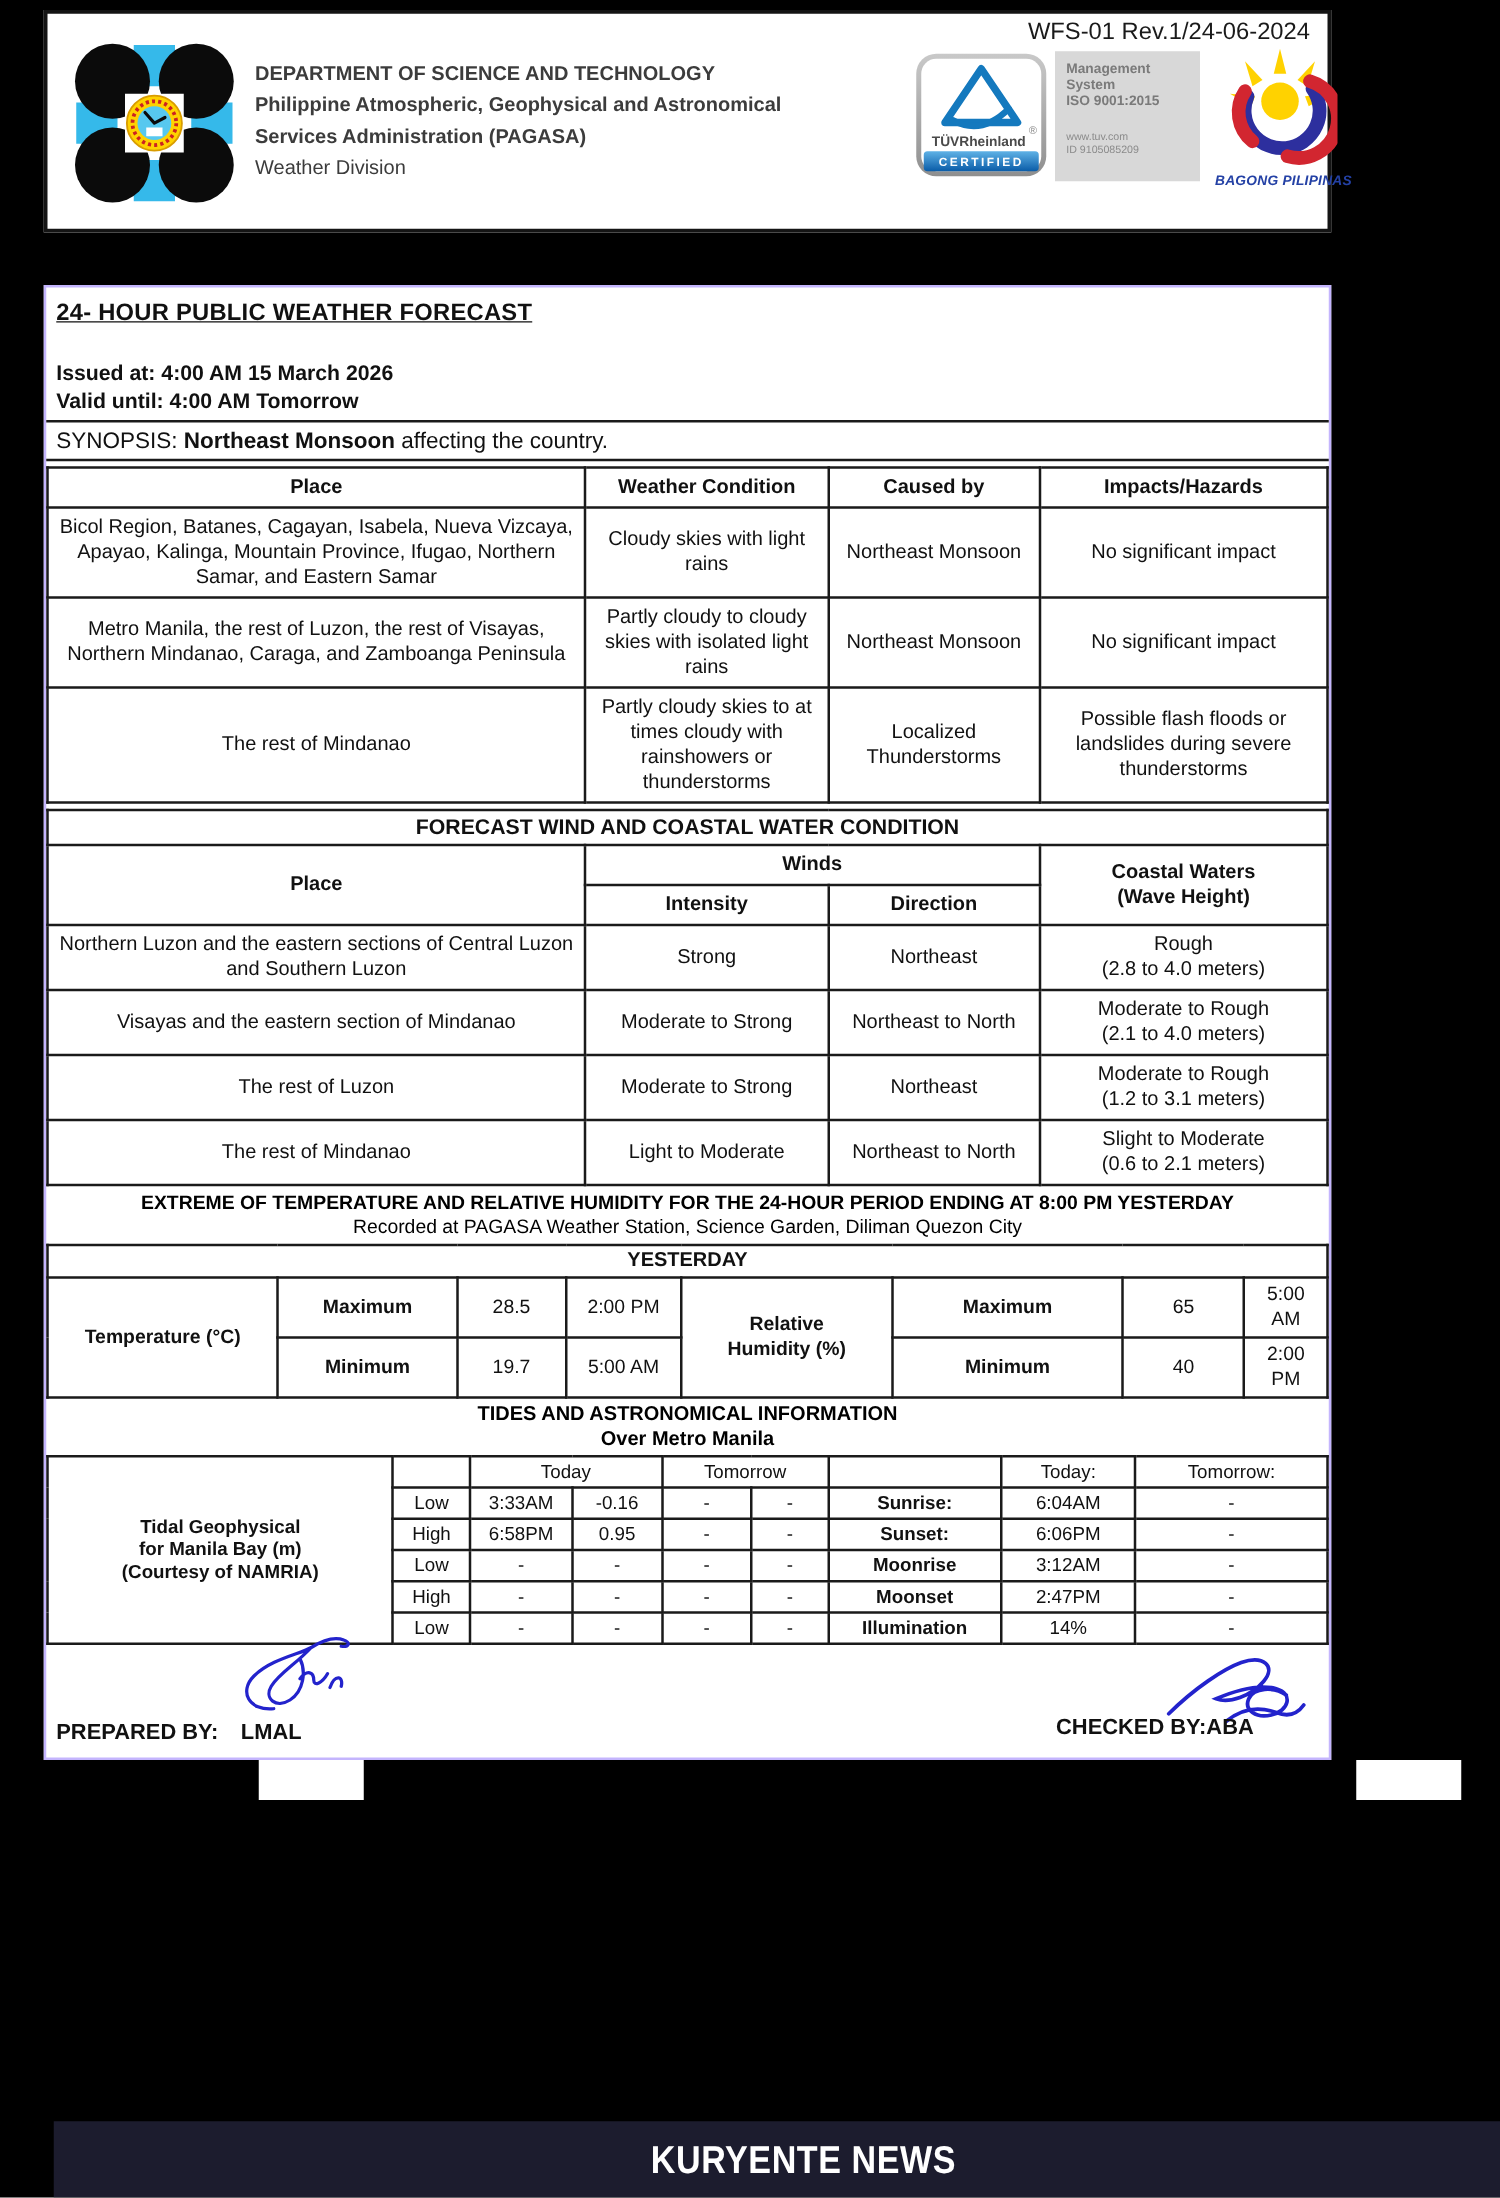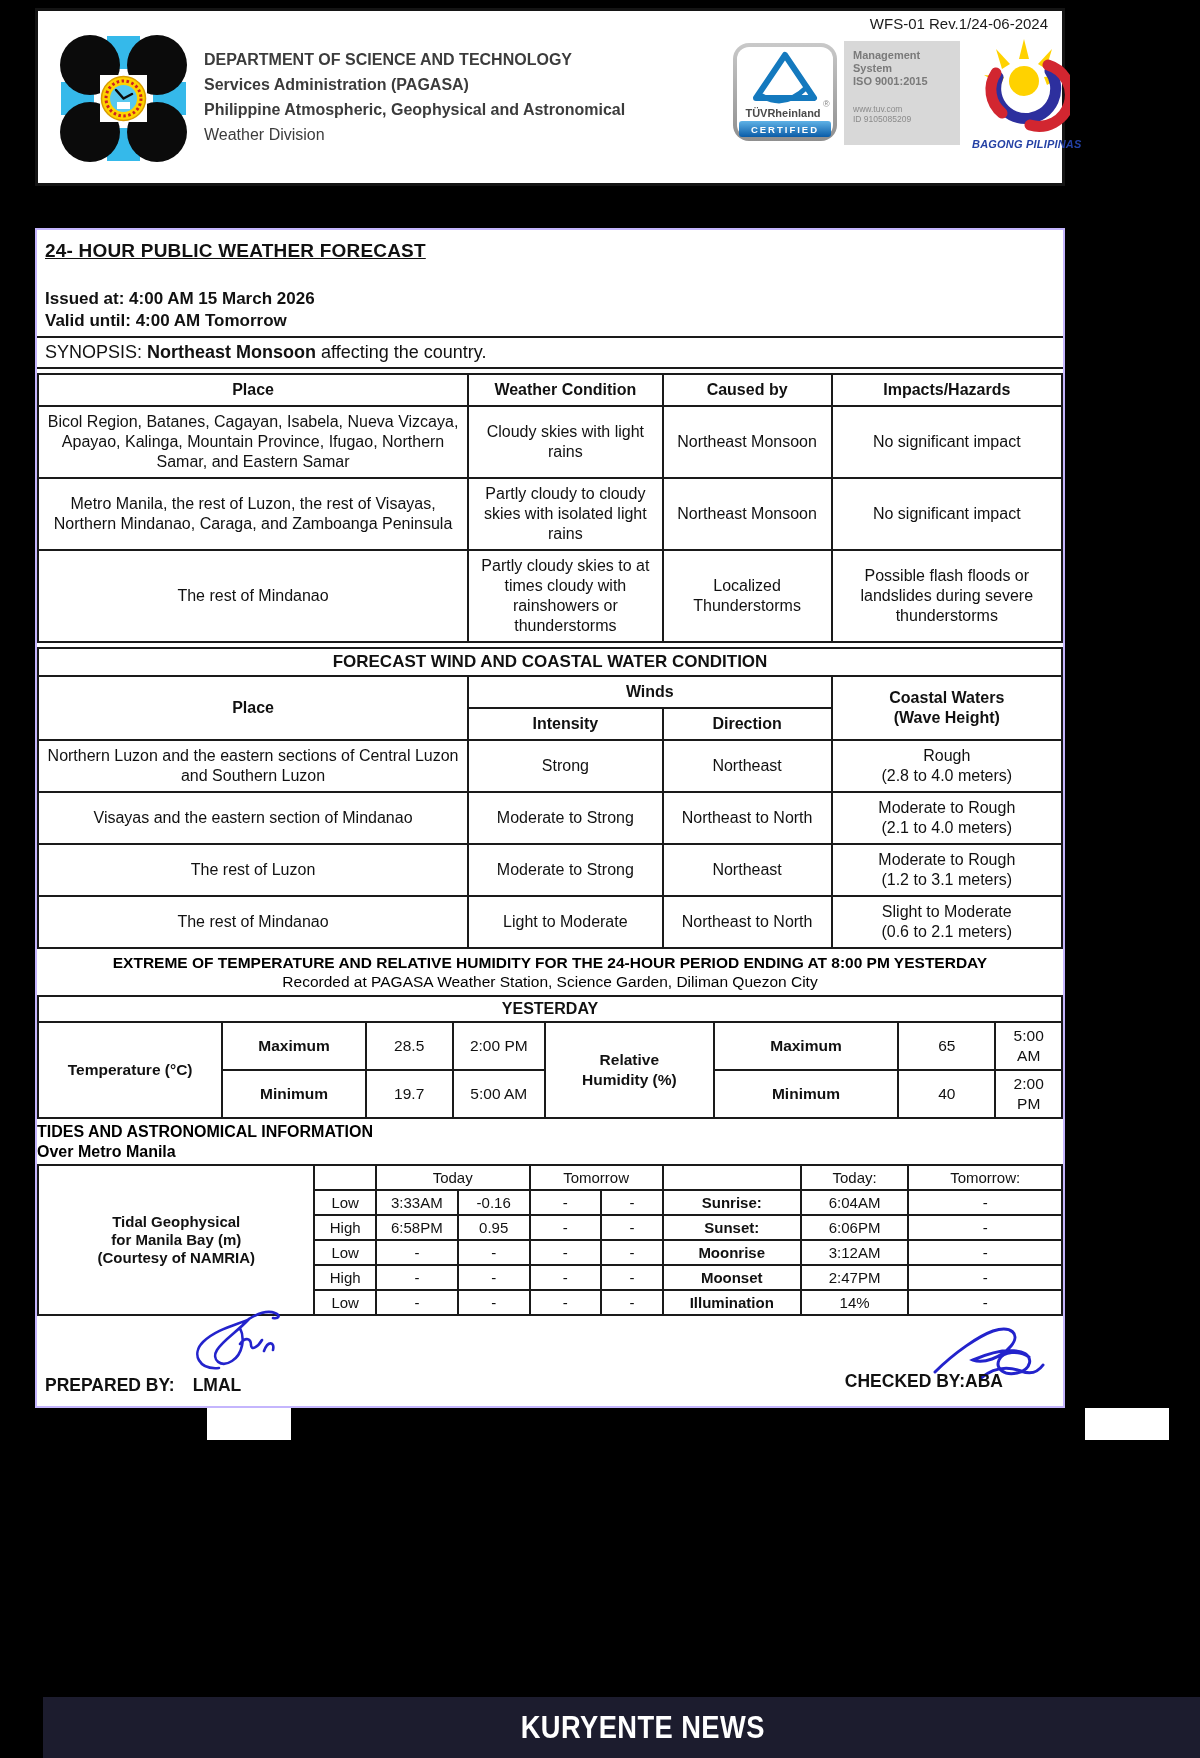--- a/index.html
+++ b/index.html
@@ -9,21 +9,21 @@
     overflow:hidden;
   }
   .card { position:absolute; background:#fff; box-sizing:border-box; }
 
   
   .header-card { left:35px; top:8px; width:1030px; height:178px; border:3px solid #141414; }
   .dost-logo { position:absolute; left:18px; top:20px; }
   .org-block { position:absolute; left:166px; top:36px; color:#3c3c3c; }
   .org-block div { font-size:16px; line-height:25px; white-space:nowrap; }
   .org-b { font-weight:bold; }
-  .doc-code { position:absolute; right:14px; top:4px; font-size:15px; color:#1a1a1a; }
+  .doc-code { position:absolute; right:14px; top:4px; font-size:19px; color:#1a1a1a; }
 
   .tuv-badge { position:absolute; left:693px; top:30px; }
   .iso-panel { position:absolute; left:806px; top:30px; width:116px; height:104px;
     background:#d8d8d8; box-sizing:border-box; padding:8px 9px; color:#7a7a7a; }
   .iso-panel .l { font-size:11px; line-height:13px; font-weight:bold; }
   .iso-panel .s { font-size:8.5px; line-height:10px; color:#8b8b8b; }
   .iso-gap { height:16px; }
 
   .bagong { position:absolute; left:934px; top:26px; width:104px; text-align:center; }
   .bagong-text { font-size:11px; font-weight:bold; font-style:italic; color:#2441a5;
@@ -56,21 +56,21 @@
   .extremes .t { font-weight:bold; font-size:15.5px; line-height:19px; }
   .extremes .s { font-size:15.5px; line-height:20px; }
 
   .yesterday td { font-size:15.5px; padding:3px 4px; }
   .yesterday .lab { font-weight:bold; }
   .yesterday .yrow { font-weight:bold; font-size:16px; padding:2px; }
   .yesterday col.y1{width:18%}.yesterday col.y2{width:14%}.yesterday col.y3{width:8.5%}
   .yesterday col.y4{width:9%}.yesterday col.y5{width:16.5%}.yesterday col.y6{width:18%}
   .yesterday col.y7{width:9.5%}.yesterday col.y8{width:6.5%}
 
-  .tides-band { padding:3px 0 2px; }
+  .tides-band { text-align:center; padding:3px 0 2px; }
   .tides-band div { font-weight:bold; font-size:16px; line-height:20px; }
 
   .tide td { font-size:15px; padding:2.5px 3px; line-height:18px; }
   .tide .lab { font-weight:bold; }
   .tide col.t1{width:27%}.tide col.t2{width:6%}.tide col.t3{width:8%}
   .tide col.t4{width:7%}.tide col.t5{width:7%}.tide col.t6{width:6%}
   .tide col.t7{width:13.5%}.tide col.t8{width:10.5%}.tide col.t9{width:15%}
 
   .footer { position:absolute; left:0; right:0; bottom:0; height:108px; }
   .prepared { position:absolute; left:8px; bottom:10px; font-size:17.5px; font-weight:bold; color:#111; }
@@ -108,22 +108,22 @@
       <circle cx="67.5" cy="67.5" r="22" fill="#ffd200" stroke="#d99c00" stroke-width="1.5"></circle>
       <circle cx="67.5" cy="67.5" r="17.5" fill="none" stroke="#cc2222" stroke-width="3" stroke-dasharray="2.5 2.5"></circle>
       <circle cx="67.5" cy="67.5" r="13.5" fill="#57c8ef"></circle>
       <path d="M67.5,67.5 L60,59 M67.5,67.5 L76,63" stroke="#0b0b0b" stroke-width="2.5" stroke-linecap="round"></path>
       <rect x="61" y="71" width="13" height="7" fill="#fff"></rect>
     </svg>
   </div>
 
   <div class="org-block">
     <div class="org-b">DEPARTMENT OF SCIENCE AND TECHNOLOGY</div>
+    <div class="org-b">Philippine Atmospheric, Geophysical and Astronomical</div>
     <div class="org-b">Services Administration (PAGASA)</div>
-    <div class="org-b">Philippine Atmospheric, Geophysical and Astronomical</div>
     <div>Weather Division</div>
   </div>
 
   <div class="doc-code">WFS-01 Rev.1/24-06-2024</div>
 
   <div class="tuv-badge">
     <svg width="108" height="102" viewBox="0 0 108 102">
       <defs>
         <linearGradient id="tuvgrad" x1="0" y1="0" x2="0" y2="1">
           <stop offset="0" stop-color="#5fb2e6"></stop>

